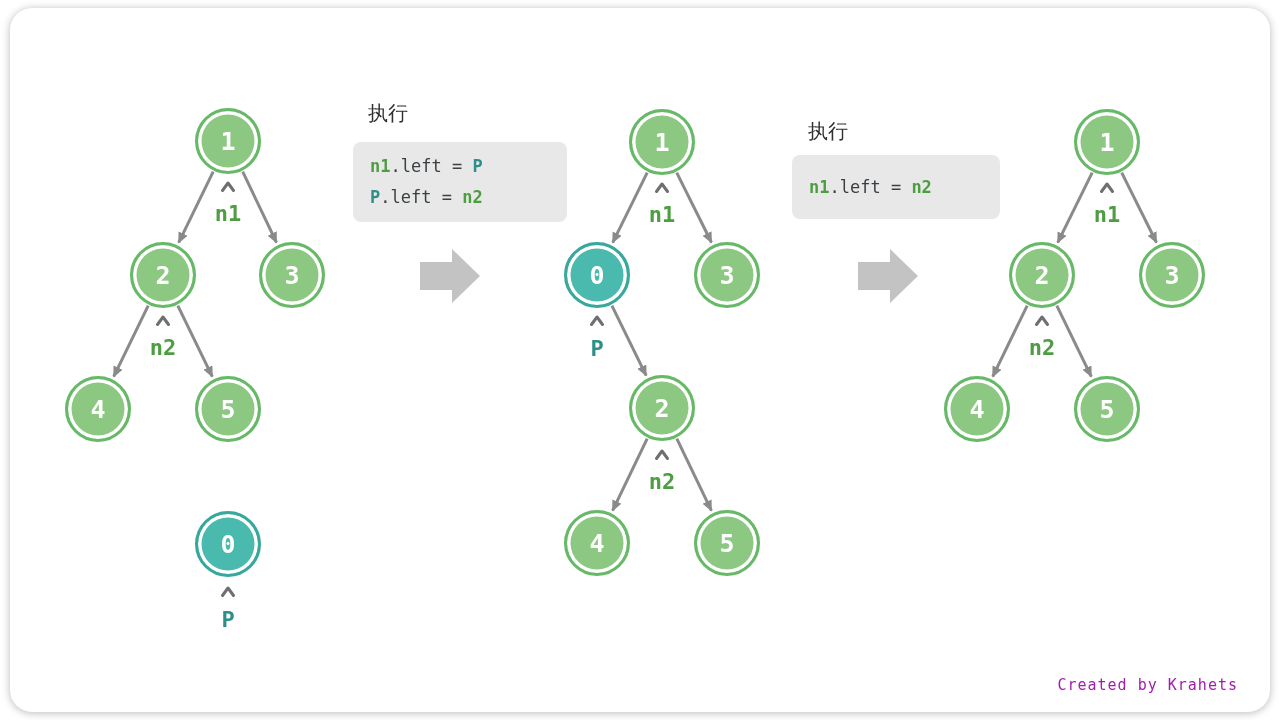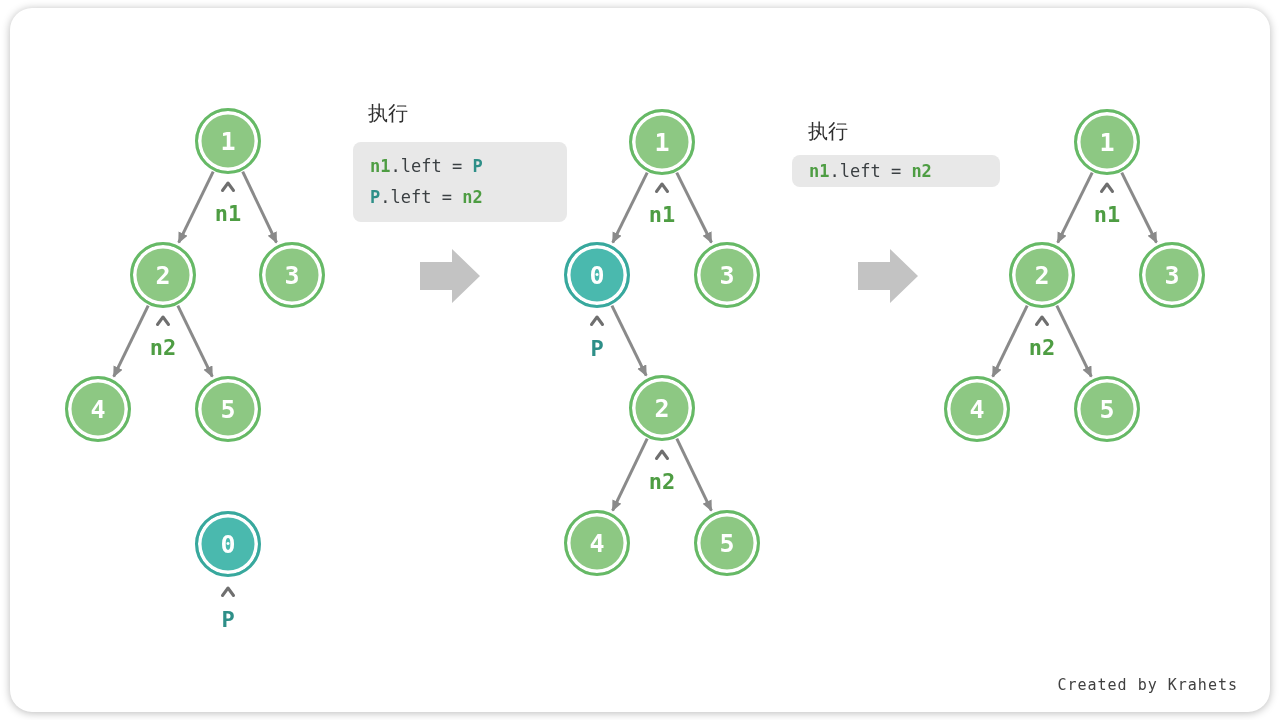--- a/index.html
+++ b/index.html
@@ -36,21 +36,21 @@
   .code-box { position:absolute; background:#e8e8e8; border-radius:8px;
               box-sizing:border-box; padding:10px 0 10px 17px;
               display:flex; flex-direction:column; justify-content:center; }
   .code-line { font:17px "DejaVu Sans Mono", monospace; color:#3a3f42;
                line-height:31px; white-space:pre; }
   .kw-green { color:#4e9d43; font-weight:bold; }
   .kw-teal  { color:#2e8f88; font-weight:bold; }
 
   .watermark { position:absolute; right:42px; bottom:26px;
                font:15px "DejaVu Sans Mono", monospace;
-               color:#404040; letter-spacing:1px; }
+               color:#a21caf; letter-spacing:1px; }
 </style>
 </head>
 <body>
 
 <div class="panel"></div>
 
 <svg class="layer" viewBox="0 0 1280 720">
   <defs>
     <marker id="ah" markerUnits="userSpaceOnUse" markerWidth="14" markerHeight="12" refX="10" refY="5" orient="auto">
       <path d="M0,0 L11,5 L0,10 Z" fill="#8a8a8a"></path>
@@ -117,17 +117,17 @@
 <div class="pointer-label green" style="left:1107px;top:202px">n1</div>
 <div class="pointer-label green" style="left:1042px;top:335px">n2</div>
 
 <div class="code-header" style="left:368px;top:100px">执行</div>
 <div class="code-box" style="left:353px;top:142px;width:214px;height:80px">
   <div class="code-line"><span class="kw-green">n1</span><span>.left = </span><span class="kw-teal">P</span></div>
   <div class="code-line"><span class="kw-teal">P</span><span>.left = </span><span class="kw-green">n2</span></div>
 </div>
 
 <div class="code-header" style="left:808px;top:118px">执行</div>
-<div class="code-box" style="left:792px;top:155px;width:208px;height:32px">
+<div class="code-box" style="left:792px;top:155px;width:208px;height:64px">
   <div class="code-line"><span class="kw-green">n1</span><span>.left = </span><span class="kw-green">n2</span></div>
 </div>
 
 <div class="watermark">Created by Krahets</div>
 
 </body></html>

